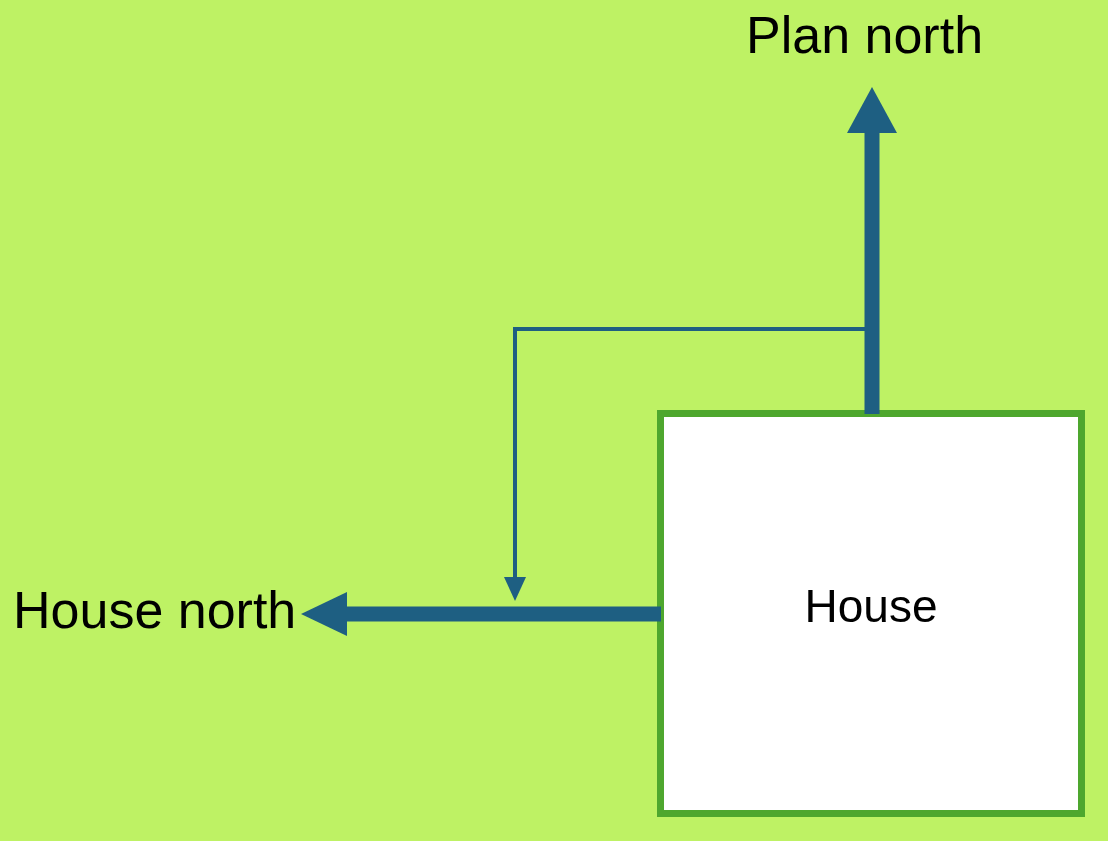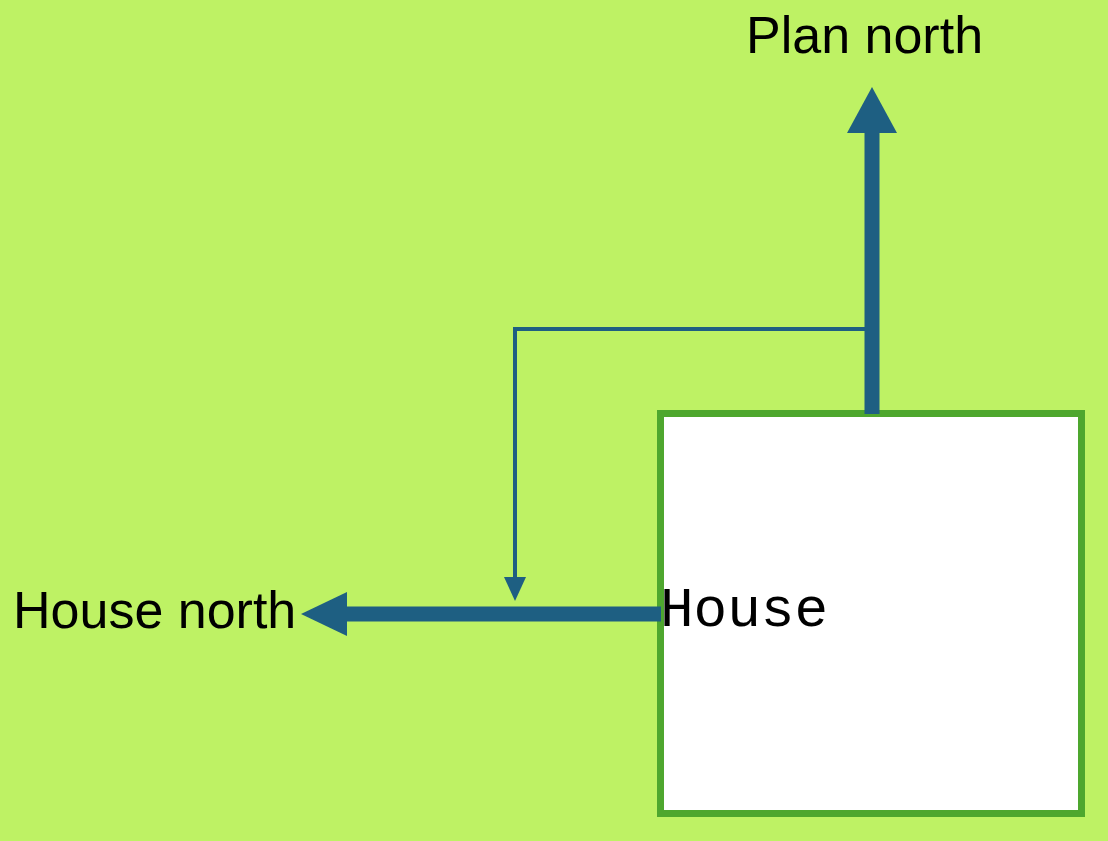--- a/index.html
+++ b/index.html
@@ -38,22 +38,22 @@
     top: 584px;
   }
   .label-angle {
     left: 505px;
     top: 253px;
   }
   .label-house {
     left: 660px;
     top: 583px;
     width: 422px;
-    font-size: 56px;
-    font-family: Liberation Mono, monospace;
+    text-align: center;
+    font-size: 46px;
   }
 </style>
 </head>
 <body>
 
 <div class="page">
 
   <svg class="diagram-svg" viewBox="0 0 1108 841" xmlns="http://www.w3.org/2000/svg">
 
     <rect x="660.5" y="413.5" width="421" height="400" fill="#ffffff" stroke-width="7" stroke="#4EA72E"></rect>

